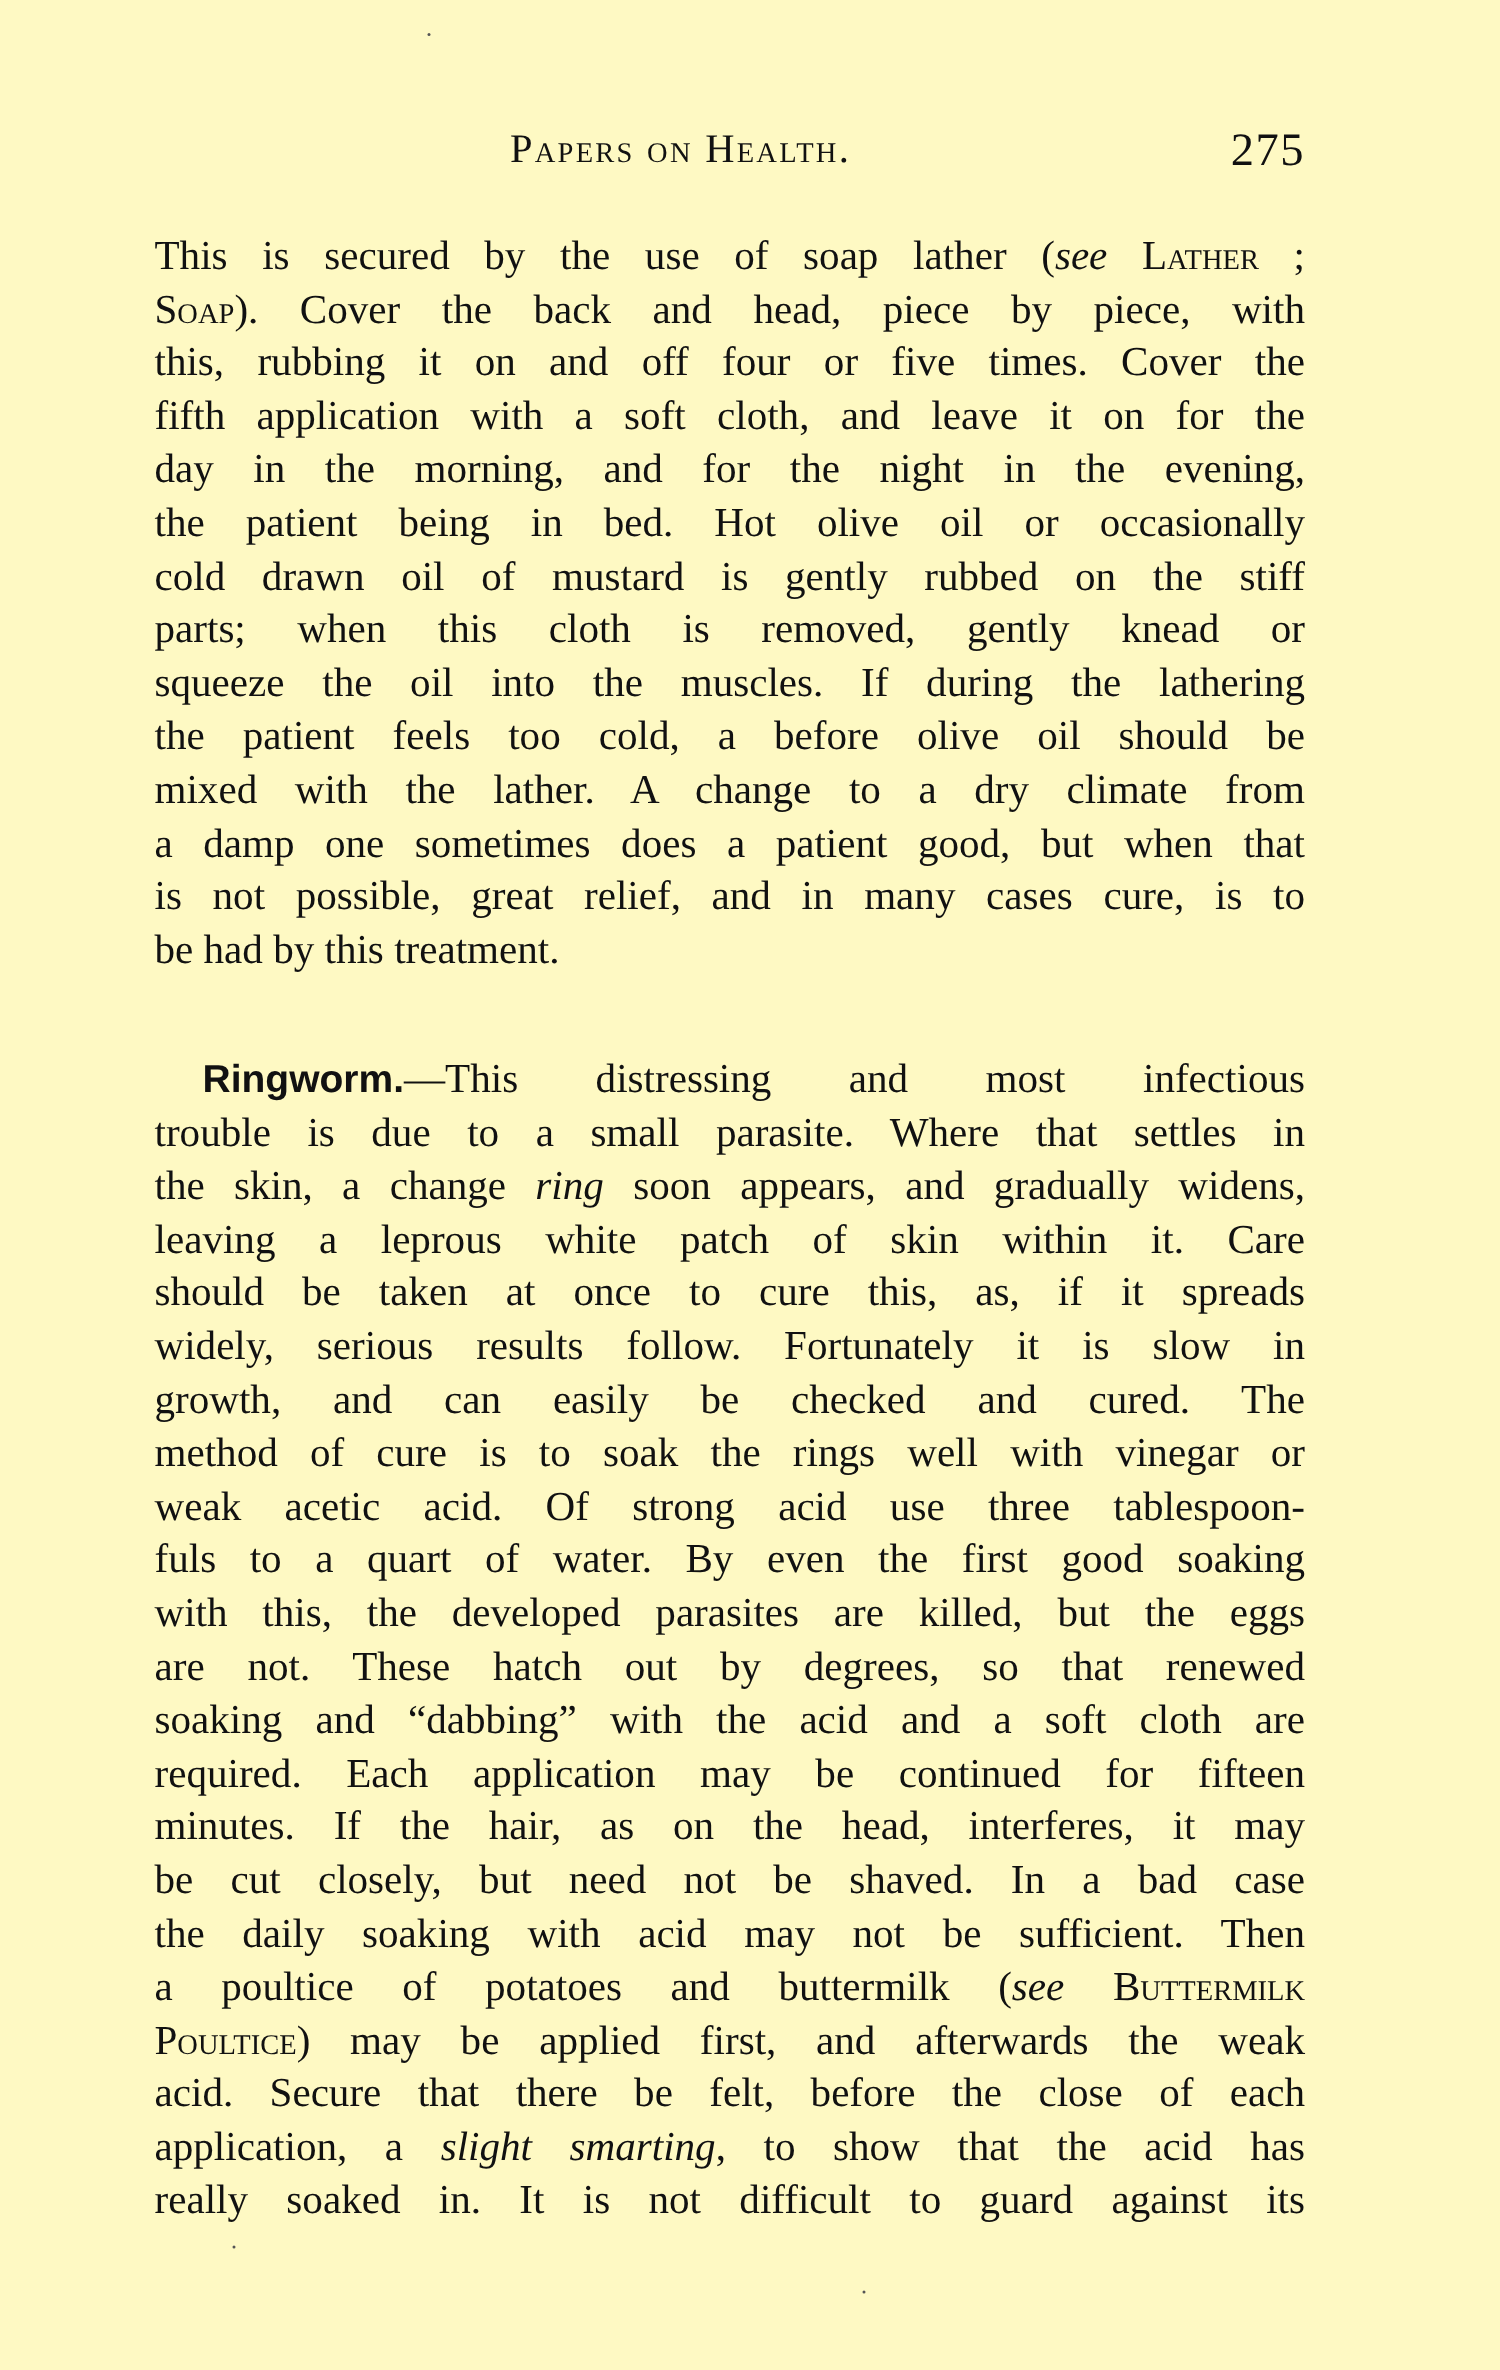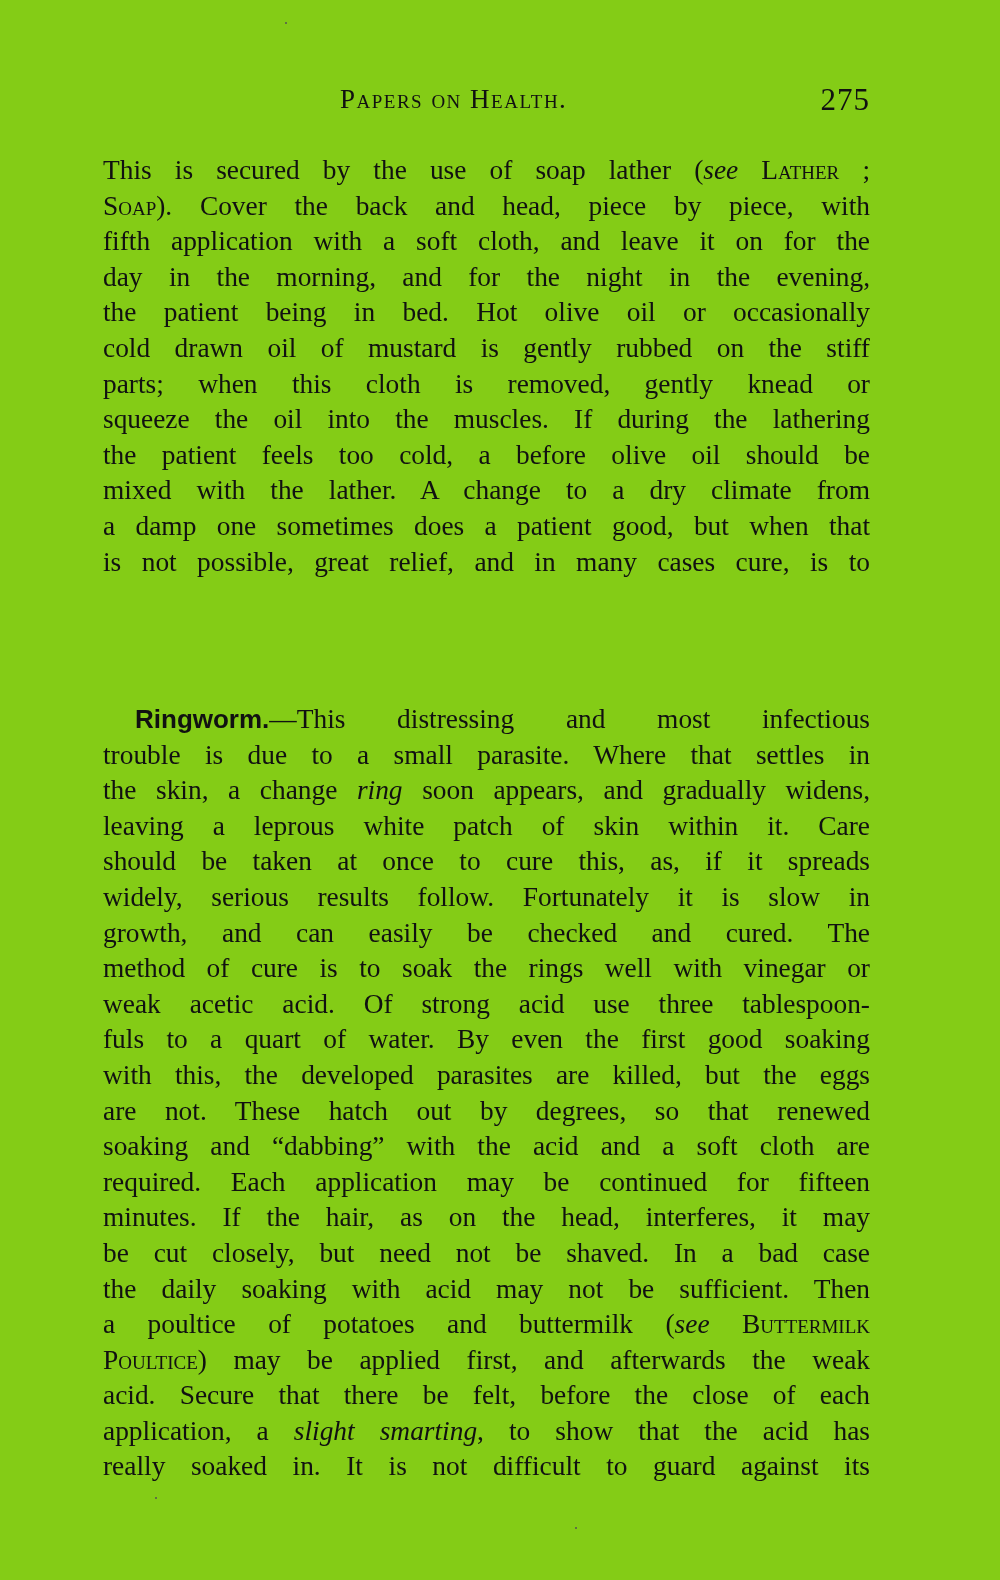--- a/index.html
+++ b/index.html
@@ -1,19 +1,19 @@
 <!DOCTYPE html>
 <html><head>
 <meta charset="utf-8">
 <style>
   html, body { margin: 0; padding: 0; background: #ffffff; }
   body { width: 1000px; height: 1580px; position: relative; overflow: hidden; }
   .page {
     position: absolute; left: 0; top: 0; width: 1000px; height: 1580px;
-    background: #84cc16; color: #111111;
+    background: #fef9c3; color: #111111;
     font-family: "Liberation Serif", "DejaVu Serif", serif;
   }
   .running-head {
     position: absolute; top: 84px; left: 340px; width: 540px; height: 40px;
   }
   .running-title {
     position: absolute; left: 0; top: 0;
     font-size: 27px; font-variant: small-caps; letter-spacing: 1.5px;
   }
   .page-number {
@@ -43,30 +43,32 @@
 <div class="page">
 
   <div class="running-head">
     <span class="running-title">Papers on Health.</span>
     <span class="page-number">275</span>
   </div>
 
   <div class="body-text para1">
     <span class="line"><span>This is secured by the use of soap lather (</span><span class="it">see</span><span class="sc"> Lather ;</span></span>
     <span class="line"><span class="sc">Soap</span><span>).  Cover the back and head, piece by piece, with</span></span>
+    <span class="line">this, rubbing it on and off four or five times.  Cover the</span>
     <span class="line">fifth application with a soft cloth, and leave it on for the</span>
     <span class="line">day in the morning, and for the night in the evening,</span>
     <span class="line">the patient being in bed.  Hot olive oil or occasionally</span>
     <span class="line">cold drawn oil of mustard is gently rubbed on the stiff</span>
     <span class="line">parts;  when this cloth is removed, gently knead or</span>
     <span class="line">squeeze the oil into the muscles.  If during the lathering</span>
     <span class="line">the patient feels too cold, a before olive oil should be</span>
     <span class="line">mixed with the lather.  A change to a dry climate from</span>
     <span class="line">a damp one sometimes does a patient good, but when that</span>
     <span class="line">is not possible, great relief, and in many cases cure, is to</span>
+    <span class="line last">be had by this treatment.</span>
   </div>
 
   <div class="body-text para2">
     <span class="line indent"><span class="heading-word">Ringworm.</span><span>—This distressing and most infectious</span></span>
     <span class="line">trouble is due to a small parasite.  Where that settles in</span>
     <span class="line"><span>the skin, a change </span><span class="it">ring</span><span> soon appears, and gradually widens,</span></span>
     <span class="line">leaving a leprous white patch of skin within it.  Care</span>
     <span class="line">should be taken at once to cure this, as, if it spreads</span>
     <span class="line">widely, serious results follow.  Fortunately it is slow in</span>
     <span class="line">growth, and can easily be checked and cured.  The</span>

